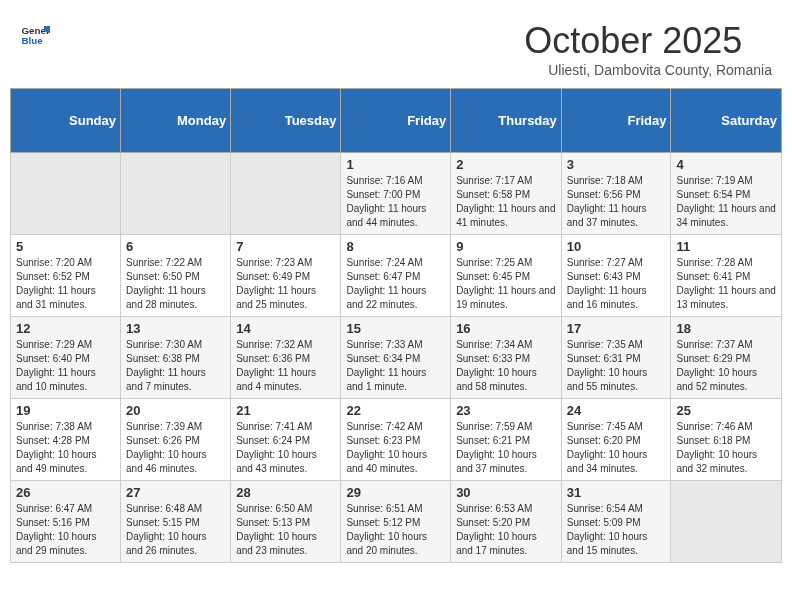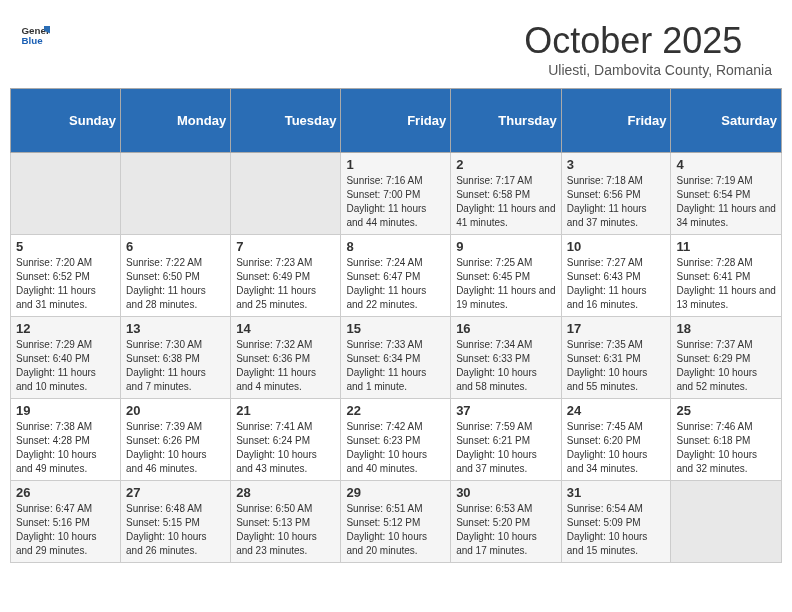--- a/index.html
+++ b/index.html
@@ -249,21 +249,21 @@
 Sunset: 6:24 PM
 Daylight: 10 hours and 43 minutes.</div>
         </td>
         <td>
           <span class="day-number">22</span>
           <div class="day-info">Sunrise: 7:42 AM
 Sunset: 6:23 PM
 Daylight: 10 hours and 40 minutes.</div>
         </td>
         <td>
-          <span class="day-number">37</span>
+          <span class="day-number">23</span>
           <div class="day-info">Sunrise: 7:59 AM
 Sunset: 6:21 PM
 Daylight: 10 hours and 37 minutes.</div>
         </td>
         <td>
           <span class="day-number">24</span>
           <div class="day-info">Sunrise: 7:45 AM
 Sunset: 6:20 PM
 Daylight: 10 hours and 34 minutes.</div>
         </td>

